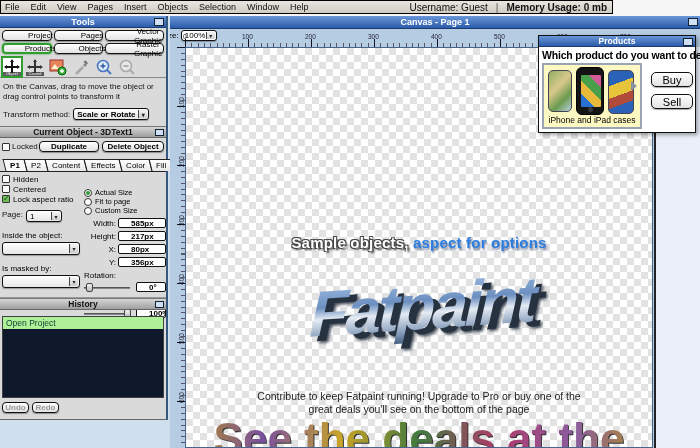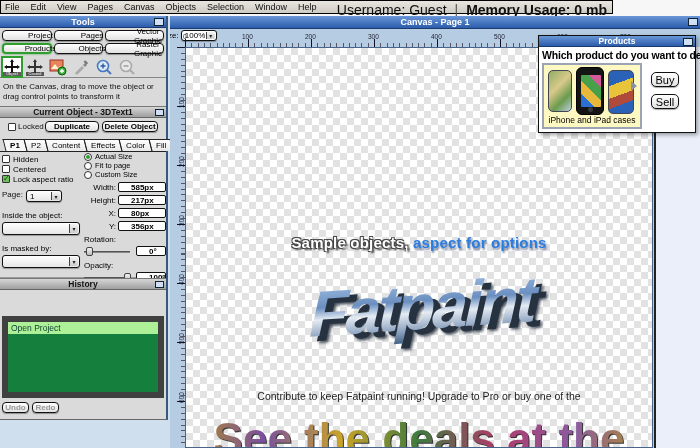--- a/index.html
+++ b/index.html
@@ -3,21 +3,21 @@
 <meta charset="utf-8">
 <style>
   * { margin:0; padding:0; box-sizing:border-box; }
   html,body { width:700px; height:448px; font-family:"Liberation Sans", sans-serif; }
   body { position:relative; background:#cfdfee; overflow:hidden; }
 
   
   .top-strip { position:absolute; left:0; top:0; width:700px; height:16px; background:#f7f7f7; }
   .menubar { position:absolute; left:0; top:0; width:613px; height:14px; background:linear-gradient(#e8e6e0,#cfccc4); border:1px solid #000; display:flex; align-items:center; padding:0 4px; font-size:9px; color:#111; }
   .menubar .mitem { margin-right:11px; cursor:default; white-space:nowrap; }
-  .menubar .mright { position:absolute; right:5px; top:1px; display:flex; gap:8px; font-size:14px; }
+  .menubar .mright { position:absolute; right:5px; top:1px; display:flex; gap:8px; font-size:10px; }
   .menubar .msep { color:#555; }
   .menubar .mem { font-weight:bold; }
 
   
   .titlebar { height:12px; background:linear-gradient(#6a97d8,#2c5cab); color:#fff; font-weight:bold; font-size:9px; display:flex; align-items:center; justify-content:center; position:relative; border-bottom:1px solid #1a3a70; }
   .collapse-icon { position:absolute; right:2px; top:2px; width:10px; height:8px; background:#cfe0f4; border:1px solid #123; }
   .btn { background:linear-gradient(#ffffff,#e2e2e2); border:1px solid #111; border-radius:4px; font-size:8px; text-align:center; box-shadow:0 1px 1px rgba(0,0,0,.35); color:#000; display:flex; align-items:center; justify-content:center; cursor:pointer; }
   .sec-header { height:12px; background:linear-gradient(#d6d6d6,#9f9f9f); border-top:1px solid #777; border-bottom:1px solid #666; font-size:8.5px; font-weight:bold; display:flex; align-items:center; justify-content:center; position:relative; color:#111; }
   .sec-header .collapse-icon { width:9px; height:7px; top:2px; }
   .inputbox { background:#fff; border:1px solid #111; border-radius:2px; font-size:8px; font-weight:bold; padding:0 12px; height:10px; line-height:9px; overflow:hidden; }
@@ -38,49 +38,49 @@
   .b1 { width:50px; } .b2 { width:49px; } .b3 { width:61px; }
   .btn.active-green { border:2px solid #2f9e2f; box-shadow:0 0 2px #2f9e2f; }
   .icon-row { display:flex; align-items:flex-start; gap:5px; padding:4px 3px 2px 3px; height:24px; border-bottom:1px solid #888; }
   .ticon { width:18px; height:18px; position:relative; cursor:pointer; }
   .ticon svg { display:block; }
   .ticon .tlabel { position:absolute; left:0; right:0; bottom:0; font-size:4px; text-align:center; background:rgba(40,40,40,.75); color:#fff; line-height:4px; }
   .ticon.sel { outline:2px solid #2f9e2f; background:#fff; }
   .help-text { padding:4px 3px; font-size:8px; line-height:1.25; color:#111; }
   .transform-row { display:flex; align-items:center; gap:3px; padding:2px 3px 6px 3px; }
   .transform-row .combo { width:76px; font-weight:bold; }
-  .dup-row { display:flex; align-items:center; gap:3px; padding:3px 8px; }
+  .dup-row { display:flex; align-items:center; gap:3px; padding:3px 2px; }
   .dup-row .lockwrap { display:flex; align-items:center; gap:2px; width:34px; }
   .dup-row .btn { height:11px; font-weight:bold; }
   .dup-b1 { width:62px; } .dup-b2 { width:64px; }
 
   .tabstrip { display:flex; padding:4px 0 0 4px; border-bottom:1px solid #222; height:17px; }
   .tab { border:1px solid #222; border-bottom:none; background:linear-gradient(#fff,#e8e8e8); font-size:8px; padding:1px 5px; transform:skewX(14deg); margin-right:-1px; white-space:nowrap; cursor:pointer; }
   .tab > span { display:inline-block; transform:skewX(-14deg); }
   .tab.cur { background:#f8f8f8; font-weight:bold; }
 
   .props { position:relative; height:126px; border-bottom:1px solid #999; }
   .pcol-l { position:absolute; left:2px; top:2px; width:80px; }
-  .pcol-r { position:absolute; left:84px; top:0; width:82px; }
+  .pcol-r { position:absolute; left:84px; top:16px; width:82px; }
   .cbrow, .rdrow { display:flex; align-items:center; gap:3px; height:10px; font-size:8px; }
   .rdrow { font-size:7.5px; height:9px; }
   .pagerow { display:flex; gap:3px; margin-top:6px; }
   .pagerow .combo { width:36px; }
   .sel-label { font-size:8px; margin-top:9px; }
   .bigcombo { width:78px; margin-top:2px; height:13px; }
   .fieldrow { display:flex; align-items:center; justify-content:flex-end; gap:2px; margin-top:3px; }
   .fieldrow .flabel { font-size:8px; }
   .fieldrow .inputbox { width:48px; }
   .sliderrow { position:relative; height:11px; margin-top:2px; }
   .slidertrack { position:absolute; left:0; top:5px; width:46px; height:2px; background:#888; border-top:1px solid #555; }
   .sliderthumb { position:absolute; top:1px; width:7px; height:9px; background:linear-gradient(#f2f2f2,#bbb); border:1px solid #444; border-radius:2px; cursor:pointer; }
   .sliderrow .inputbox { position:absolute; right:0; top:0; width:30px; }
   .slabel { font-size:8px; margin-top:4px; }
 
-  .history-list { position:absolute; left:2px; top:300px; width:162px; height:82px; background:#15803d; border:6px solid #404040; overflow:hidden; }
+  .history-list { position:absolute; left:2px; top:300px; width:162px; height:82px; background:#0f172a; border:1px solid #404040; overflow:hidden; }
   .hist-item { height:12px; background:#aef098; font-size:8.5px; padding:1px 3px; color:#143; cursor:pointer; }
   .undo-row { position:absolute; left:2px; top:386px; display:flex; gap:3px; }
   .undo-row .btn { width:27px; height:11px; color:#999; font-weight:bold; }
 
   
   .canvas-window { position:absolute; left:170px; top:16px; width:530px; height:432px; }
   .canvas-window .titlebar { height:13px; }
   .canvas-body { position:relative; width:530px; height:419px; background:#b5cce3; overflow:hidden; }
   .size-combo { position:absolute; left:-9px; top:1px; display:flex; align-items:center; gap:2px; font-size:8px; }
   .size-combo .combo { width:36px; height:11px; background:#fff; }
@@ -130,34 +130,34 @@
   .thumb-box { position:absolute; left:3px; top:27px; width:100px; height:66px; background:#fef9c3; border:2px solid #9aa4b4; border-radius:0; cursor:pointer; }
   .thumb-label { position:absolute; left:0; right:0; bottom:2px; text-align:center; font-size:8.5px; color:#000; }
   .cases { position:absolute; left:2px; top:2px; width:92px; height:48px; }
   .case-left { position:absolute; left:2px; top:3px; width:24px; height:42px; border-radius:5px; border:1px solid #445; background:linear-gradient(135deg,#8fae66,#d9c98a 40%,#6b9a4e 70%,#bcd0e0); }
   .phone { position:absolute; left:30px; top:0px; width:28px; height:48px; border-radius:6px; background:#141414; border:1px solid #000; }
   .phone .screen { position:absolute; left:4px; top:7px; width:20px; height:32px; border-radius:1px;
     background:linear-gradient(45deg,#2a6fd4 0 25%,#e8b83a 25% 50%,#49a04a 50% 75%,#d45a9a 75% 100%); }
   .phone .homebtn { position:absolute; left:11px; bottom:2px; width:5px; height:5px; border-radius:50%; background:#3a3a3a; }
   .case-right { position:absolute; left:62px; top:3px; width:26px; height:44px; border-radius:5px; border:1px solid #445; background:linear-gradient(160deg,#2a62b8 0 30%,#e8c43a 30% 55%,#b04a3a 55% 75%,#2a62b8 75%); }
   .thumb-arrow { position:absolute; right:3px; top:16px; width:0; height:0; border-top:5px solid transparent; border-bottom:5px solid transparent; border-left:6px solid #8a93a3; cursor:pointer; }
-  .pp-btn { position:absolute; left:112px; width:28px; height:15px; font-size:11px; font-weight:normal; border-radius:5px; }
+  .pp-btn { position:absolute; left:112px; width:42px; height:15px; font-size:11px; font-weight:normal; border-radius:5px; }
   .pp-buy { top:36px; } .pp-sell { top:58px; }
 </style>
 </head>
 <body>
 
 <div class="top-strip"></div>
 
 <div class="menubar">
   <span class="mitem">File</span>
   <span class="mitem">Edit</span>
   <span class="mitem">View</span>
   <span class="mitem">Pages</span>
-  <span class="mitem">Canvas</span>
+  <span class="mitem">Insert</span>
   <span class="mitem">Objects</span>
   <span class="mitem">Selection</span>
   <span class="mitem">Window</span>
   <span class="mitem">Help</span>
   <span class="mright">
     <span>Username: Guest</span>
     <span class="msep">|</span>
     <span class="mem">Memory Usage: 0 mb</span>
   </span>
 </div>
@@ -214,20 +214,27 @@
     </span>
     <span class="ticon">
       <svg width="18" height="18" viewBox="0 0 18 18">
           <circle cx="8" cy="8" r="5.5" fill="#e8e8e8" stroke="#aaa" stroke-width="1.6"></circle>
           <path d="M5.5 8 H10.5" stroke="#999" stroke-width="1.4"></path>
           <path d="M12 12 L16 16" stroke="#aaa" stroke-width="2"></path>
         </svg>
     </span>
   </div>
   <div class="help-text">On the Canvas, drag to move the object or drag control points to transform it</div>
+  <div class="transform-row">
+    <span class="lbl8">Transform method:</span>
+    <span class="combo">
+      <span>Scale or Rotate</span>
+      <span class="arrow">▾</span>
+    </span>
+  </div>
 
   <div class="sec-header">
     <span>Current Object - 3DText1</span>
     <span class="collapse-icon"></span>
   </div>
   <div class="dup-row">
     <span class="lockwrap">
       <span class="chk"></span>
       <span class="lbl8">Locked</span>
     </span>
@@ -372,20 +379,21 @@
     <div class="page">
       <div class="sample-line">
         <span class="sample-white">Sample objects,</span><span class="sample-blue"> aspect for options</span>
       </div>
       <div class="logo-wrap">
         <div class="logo-layer logo-shadow">Fatpaint</div>
         <div class="logo-layer logo-front">Fatpaint</div>
       </div>
       <div class="contribute">
         <div>Contribute to keep Fatpaint running! Upgrade to Pro or buy one of the</div>
+        <div>great deals you'll see on the bottom of the page</div>
       </div>
       <div class="deals-text">See the deals at the</div>
     </div>
     <div class="pasteboard"></div>
 
     <div class="products-palette">
       <div class="titlebar">
         <span>Products</span>
         <span class="collapse-icon"></span>
       </div>

